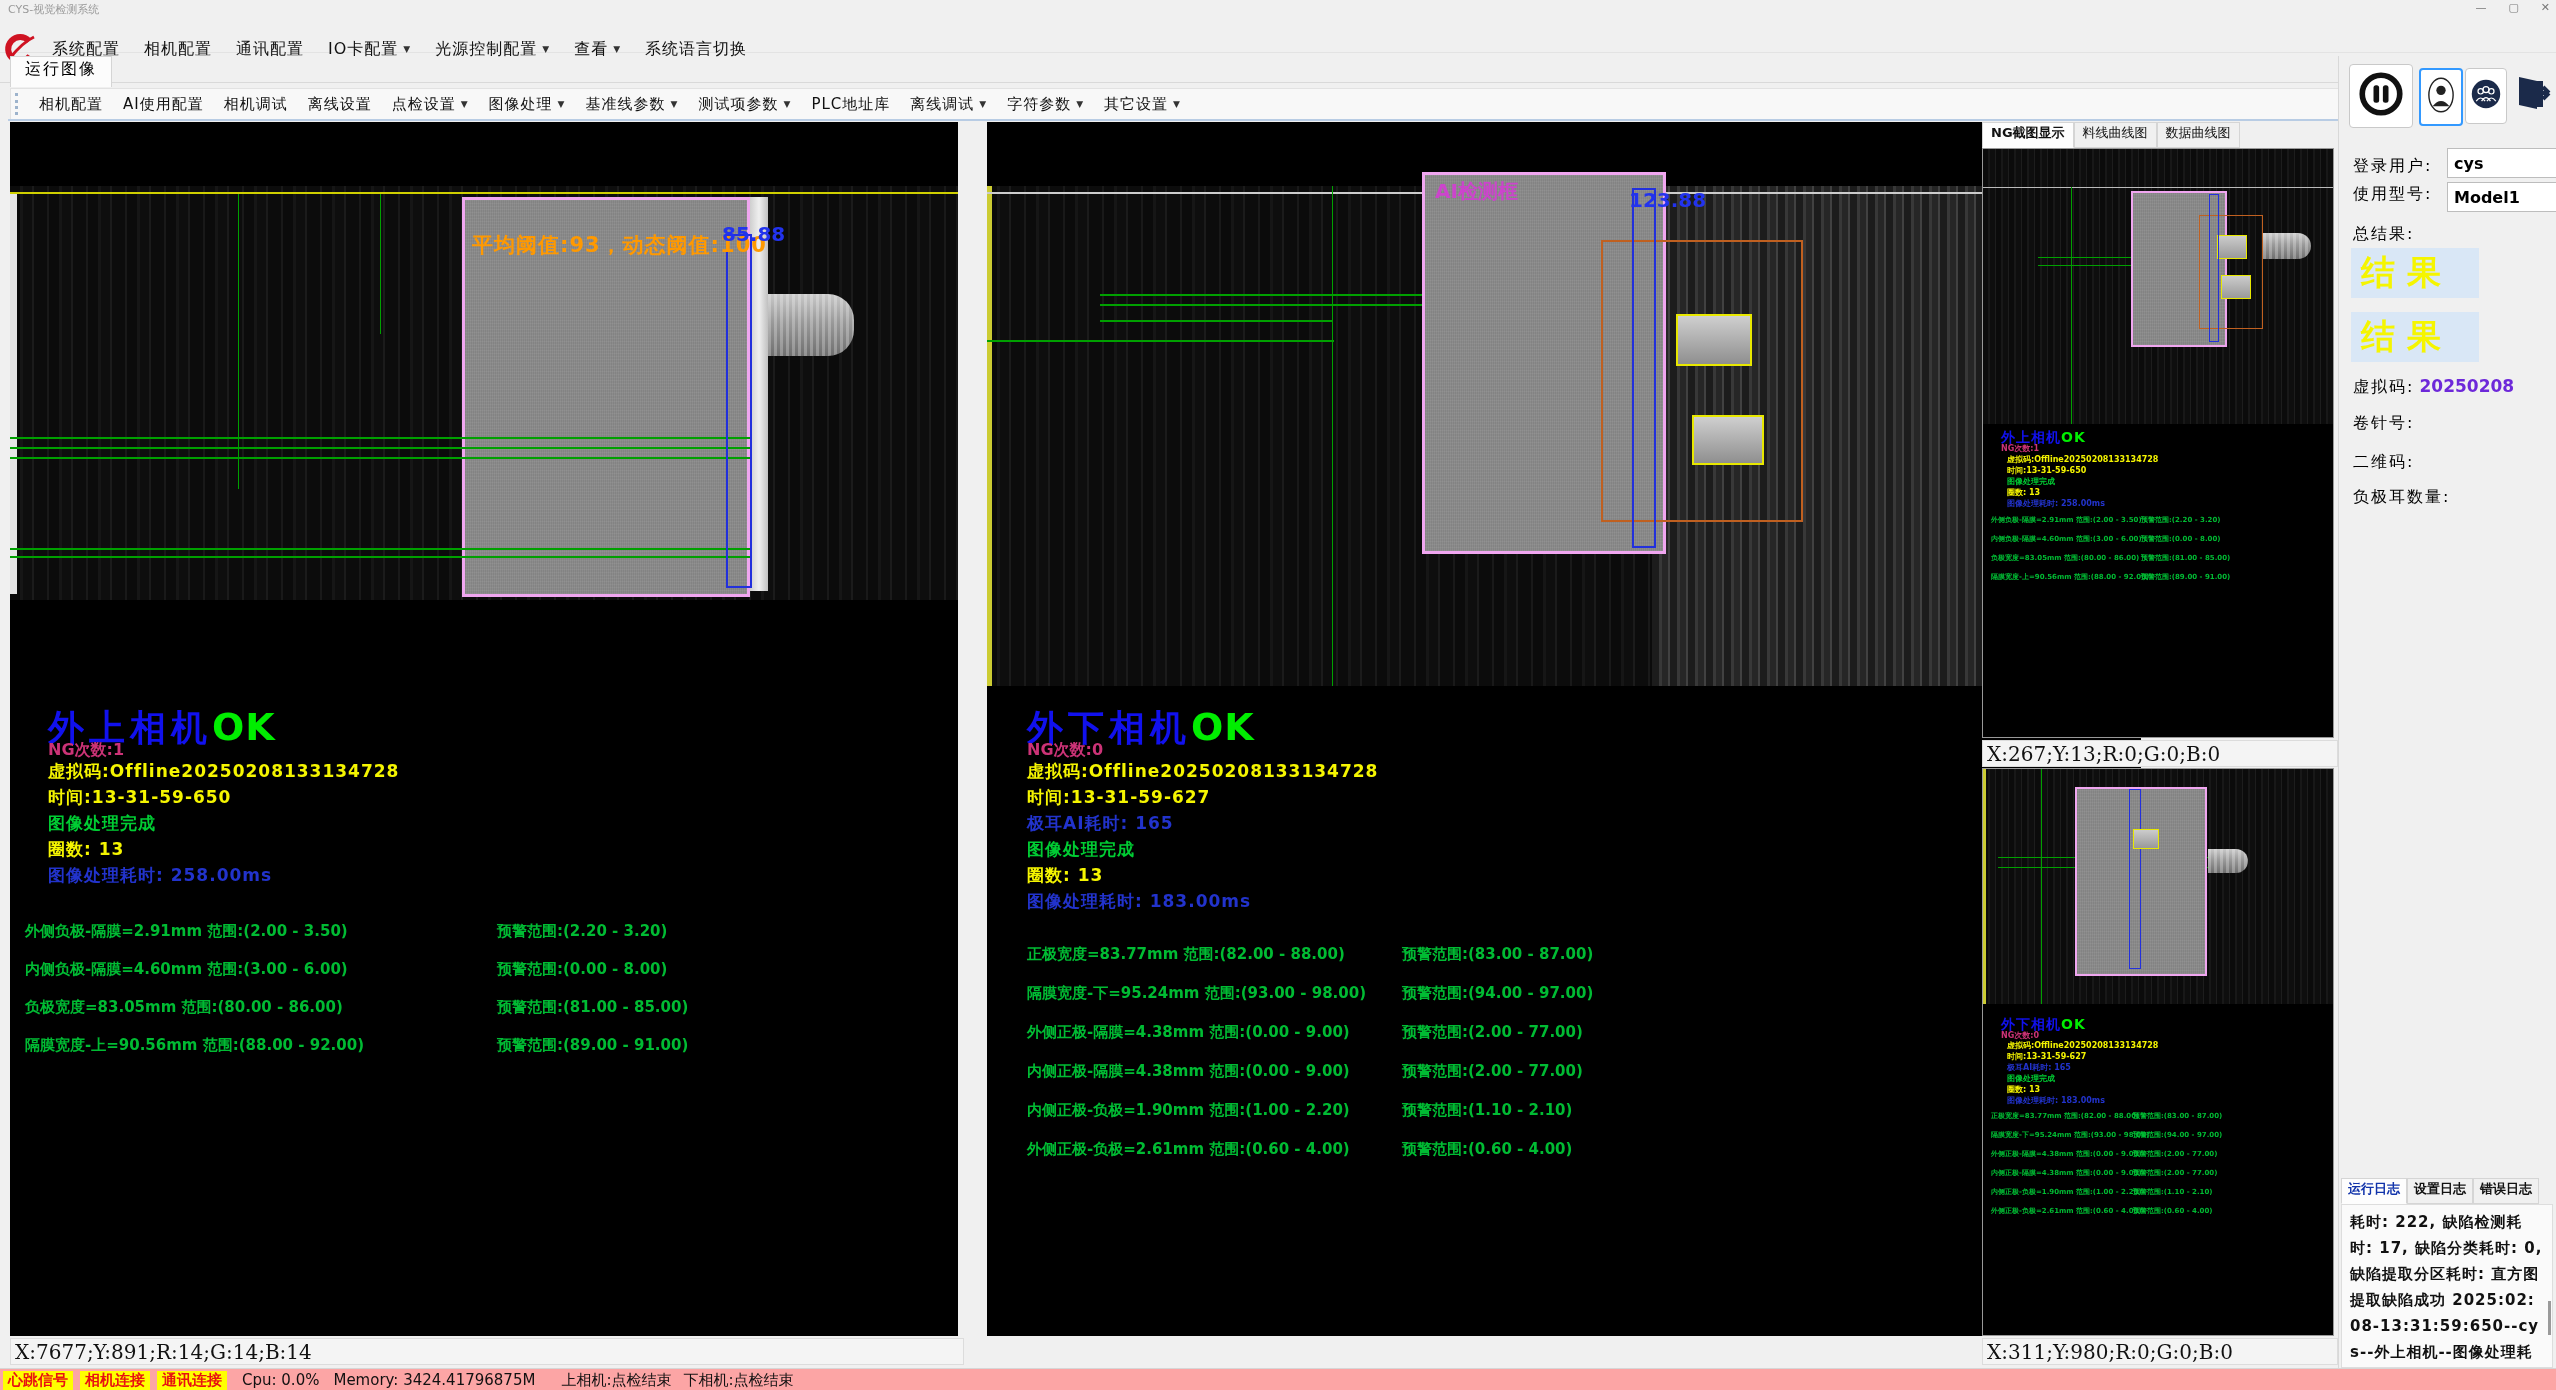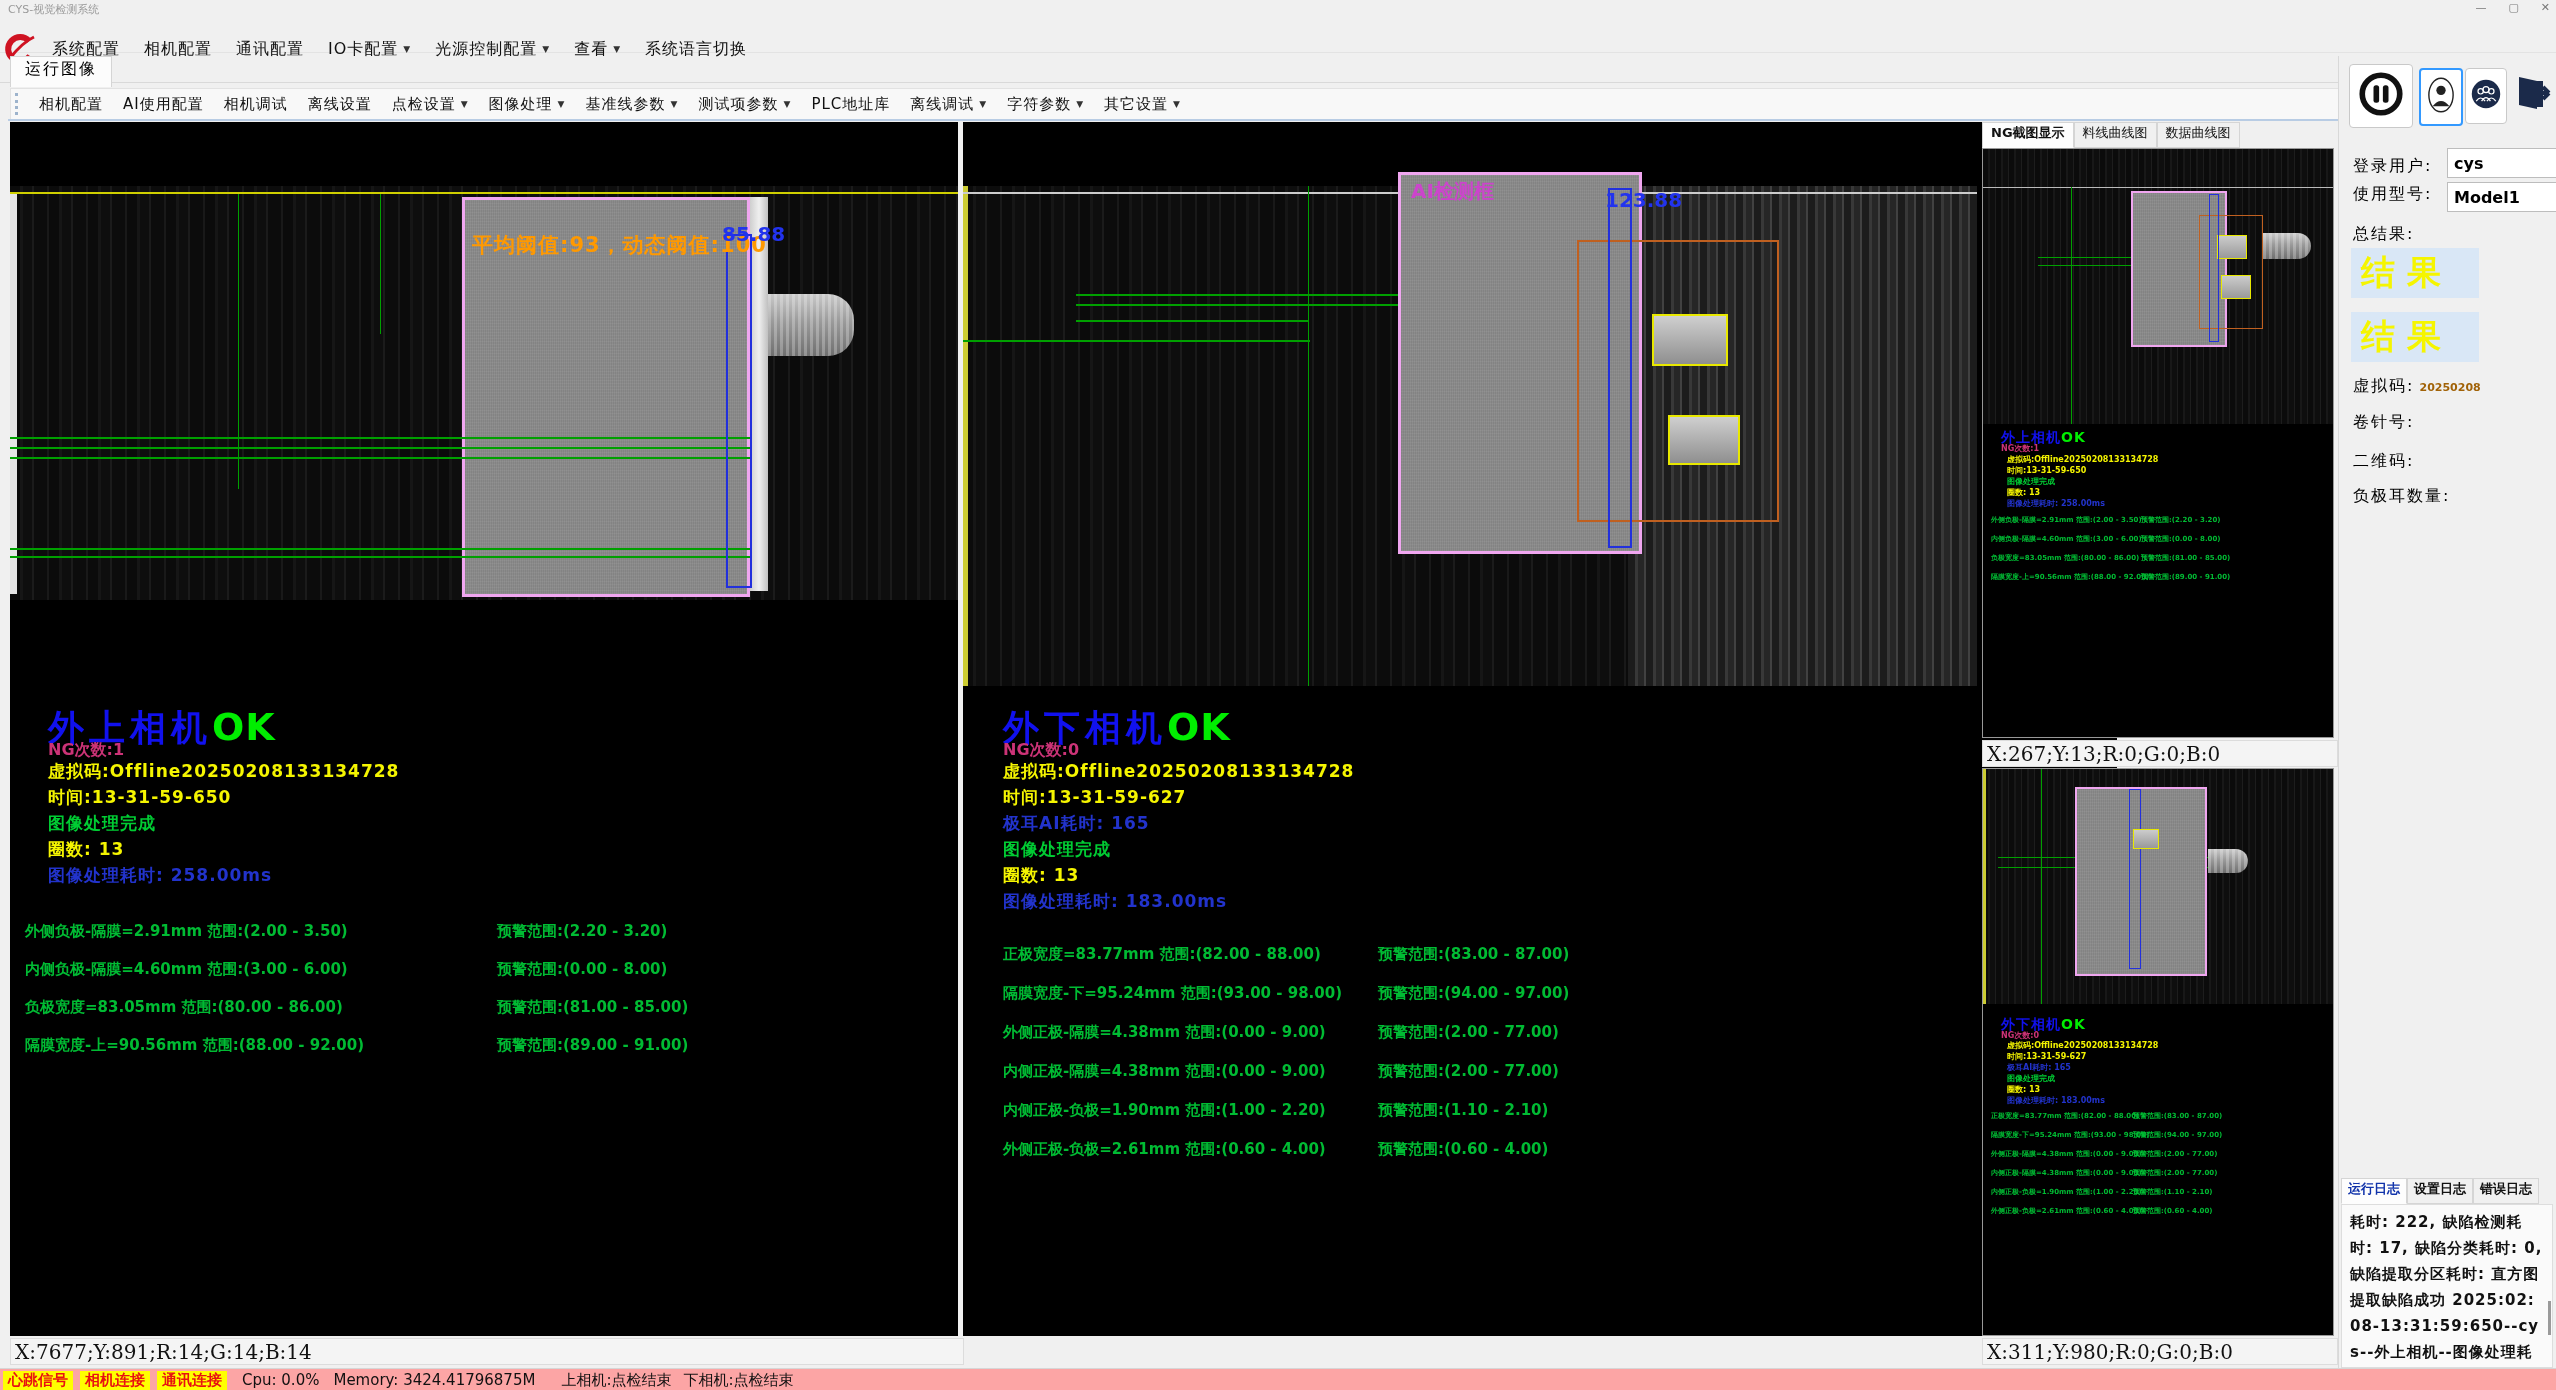--- a/index.html
+++ b/index.html
@@ -78,21 +78,21 @@
   .sidebar{left:2338px;top:56px;width:218px;height:1312px;background:#f0f0f0;
            border-left:1px solid #d8d8d8;}
   .sbtn{background:#fff;border:1px solid #c9c9c9;border-radius:4px;display:flex;
         align-items:center;justify-content:center;}
   .sbtn.hl{border:2px solid #3399ff;}
   .sb-label{font-size:16px;color:#000;letter-spacing:2px;white-space:nowrap;}
   .sb-input{background:#fff;border:1px solid #bdbdbd;font-size:16px;font-weight:bold;
             padding:3px 6px;font-family:"DejaVu Sans",sans-serif;}
   .badge{background:#d9e7f6;color:#f5f500;font-size:34px;font-weight:bold;
          letter-spacing:12px;display:flex;align-items:center;padding-left:10px;}
-  .sb-value{font-size:11px;font-weight:bold;color:#a16207;}
+  .sb-value{font-size:17px;font-weight:bold;color:#6d28d9;}
   .ltab{height:22px;padding:1px 6px;font-size:13px;color:#111;background:#f0f0f0;
         border:1px solid #d5d5d5;white-space:nowrap;font-weight:bold;}
   .ltab.active{background:#fdfdfd;color:#1133aa;border-bottom:1px solid #fdfdfd;}
   .logtext{font-size:15px;font-weight:600;color:#111;line-height:26px;
            padding:4px 8px;letter-spacing:1px;word-break:break-all;}
 
   
   .statusbar{left:0;top:1368px;width:2556px;height:22px;background:#fca5a5;
              border-top:1px solid #d6d6d6;display:flex;align-items:center;font-size:15px;}
   .chip{background:#ffff00;color:#e81111;font-weight:bold;padding:0 5px;margin-right:7px;
@@ -195,21 +195,21 @@
           <span class="m-green">预警范围:(81.00 - 85.00)</span>
         </div>
       <div class="mrow cols-upper">
           <span class="m-green">隔膜宽度-上=90.56mm 范围:(88.00 - 92.00)</span>
           <span class="m-green">预警范围:(89.00 - 91.00)</span>
         </div>
     </div>
   </div>
   <div class="abs coordbar" style="left:10px;top:1338px;width:948px;height:24px;">X:7677;Y:891;R:14;G:14;B:14</div>
 
-  <div class="abs panel" style="left:963px;top:122px;width:1154px;height:1214px;">
+  <div class="abs panel" style="left:987px;top:122px;width:1154px;height:1214px;">
     <div class="abs stripes" style="left:0;top:64px;width:665px;height:500px;"></div>
     <div class="abs metal" style="left:665px;top:64px;width:349px;height:500px;"></div>
     <div class="abs" style="left:0;top:64px;width:5px;height:500px;background:#cccc33;"></div>
     <div class="abs" style="left:0;top:70px;width:1014px;height:2px;background:#cccccc;"></div>
     <div class="abs gline" style="left:345px;top:64px;width:1px;height:500px;"></div>
     <div class="abs gline" style="left:113px;top:172px;width:497px;height:2px;"></div>
     <div class="abs gline" style="left:113px;top:182px;width:497px;height:2px;"></div>
     <div class="abs gline" style="left:113px;top:198px;width:232px;height:2px;"></div>
     <div class="abs gline" style="left:0;top:218px;width:347px;height:2px;"></div>
     <div class="abs grayimg pinkb" style="left:435px;top:50px;width:238px;height:376px;"></div>

